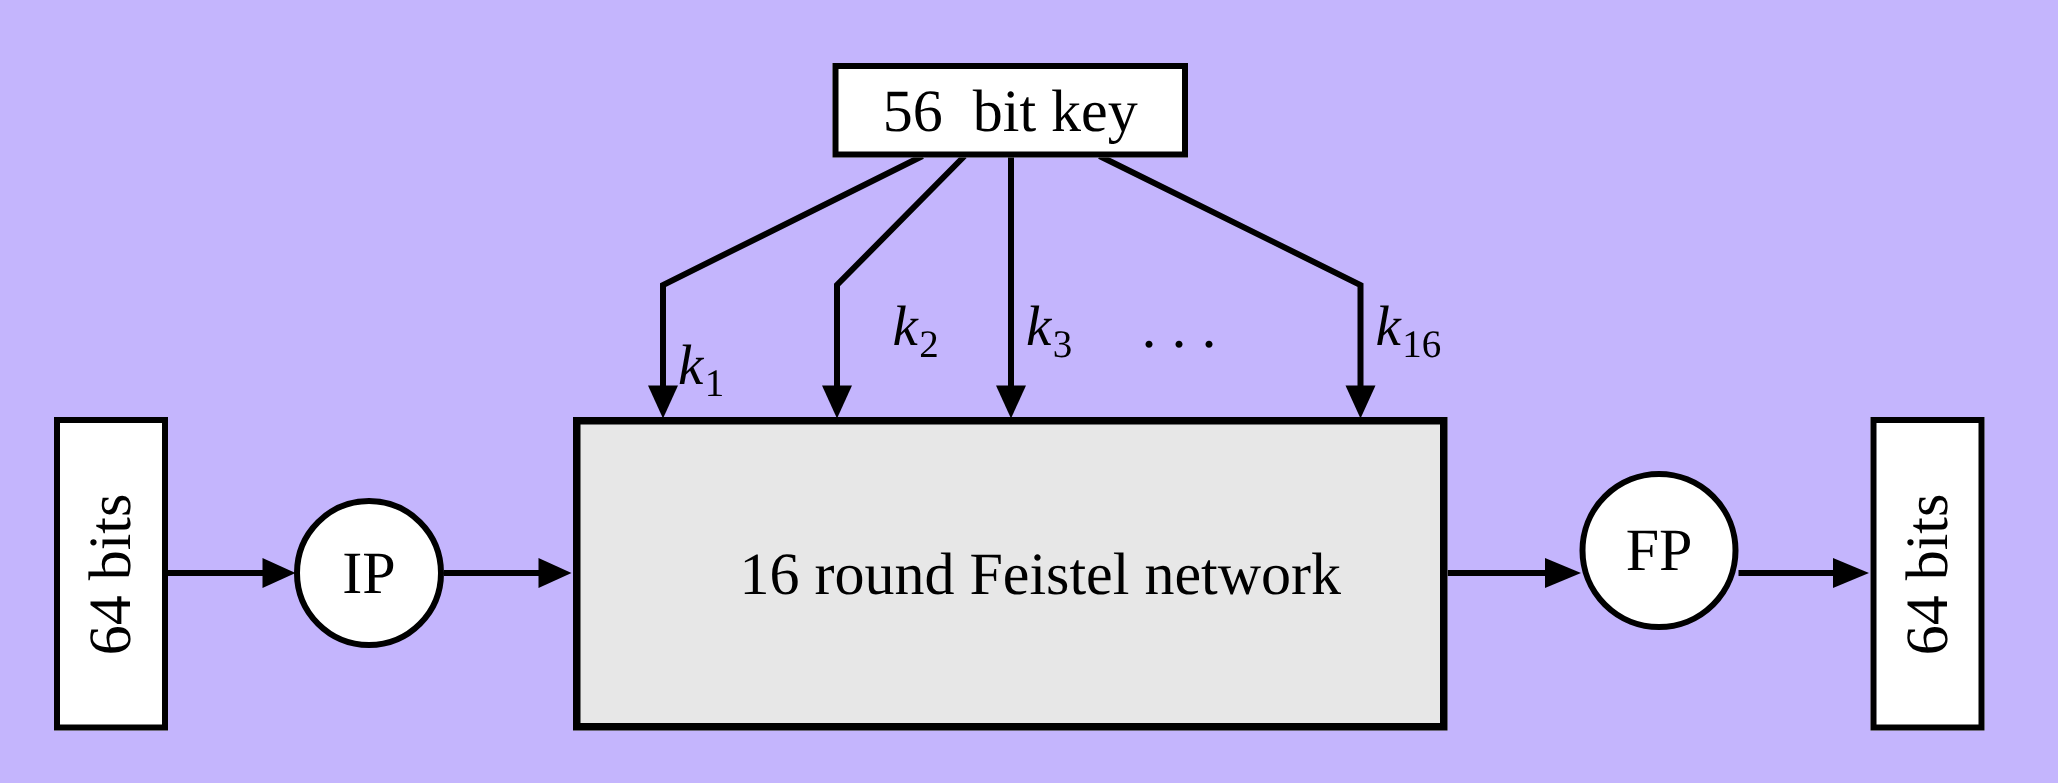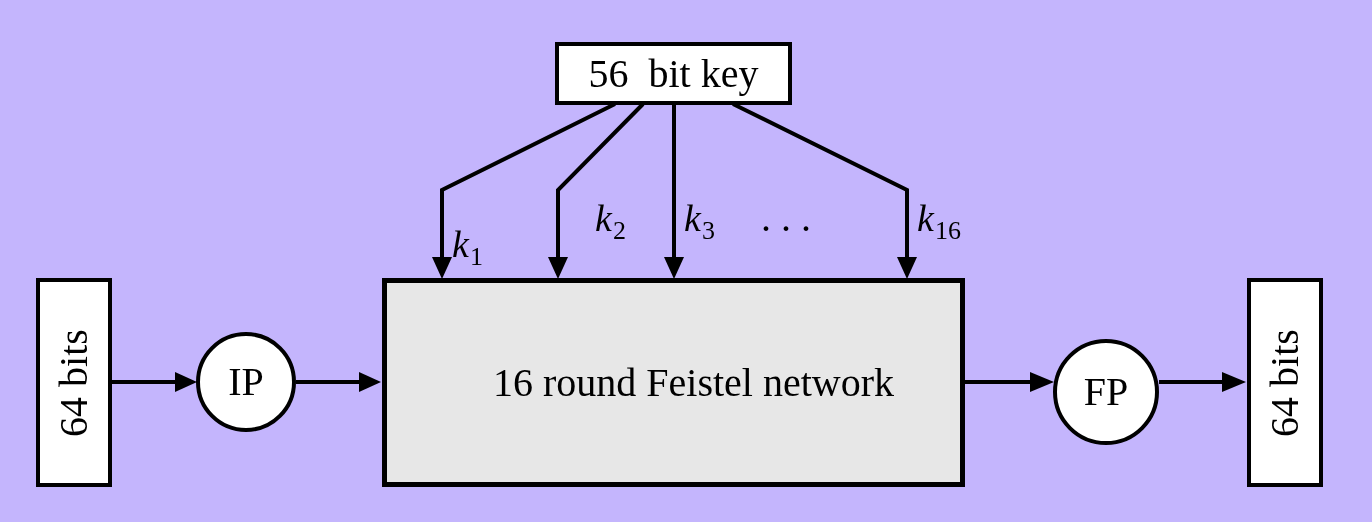--- a/index.html
+++ b/index.html
@@ -45,21 +45,21 @@
     position: absolute;
     box-sizing: border-box;
     border: 4px solid #000;
     border-radius: 50%;
     background: #ffffff;
     display: flex;
     align-items: center;
     justify-content: center;
   }
   .circle.ip { left: 196px;  top: 332px; width: 100px; height: 100px; }
-  .circle.fp { left: 1053px; top: 339px; width: 106px; height: 106px; }
+  .circle.fp { left: 1053px; top: 314px; width: 106px; height: 106px; }
   .circle .label { font-size: 40px; line-height: 1; }
 
   .klabel {
     position: absolute;
     top: 196px;
     font-style: italic;
     font-size: 38px;
     line-height: 44px;
   }
   .klabel sub {

